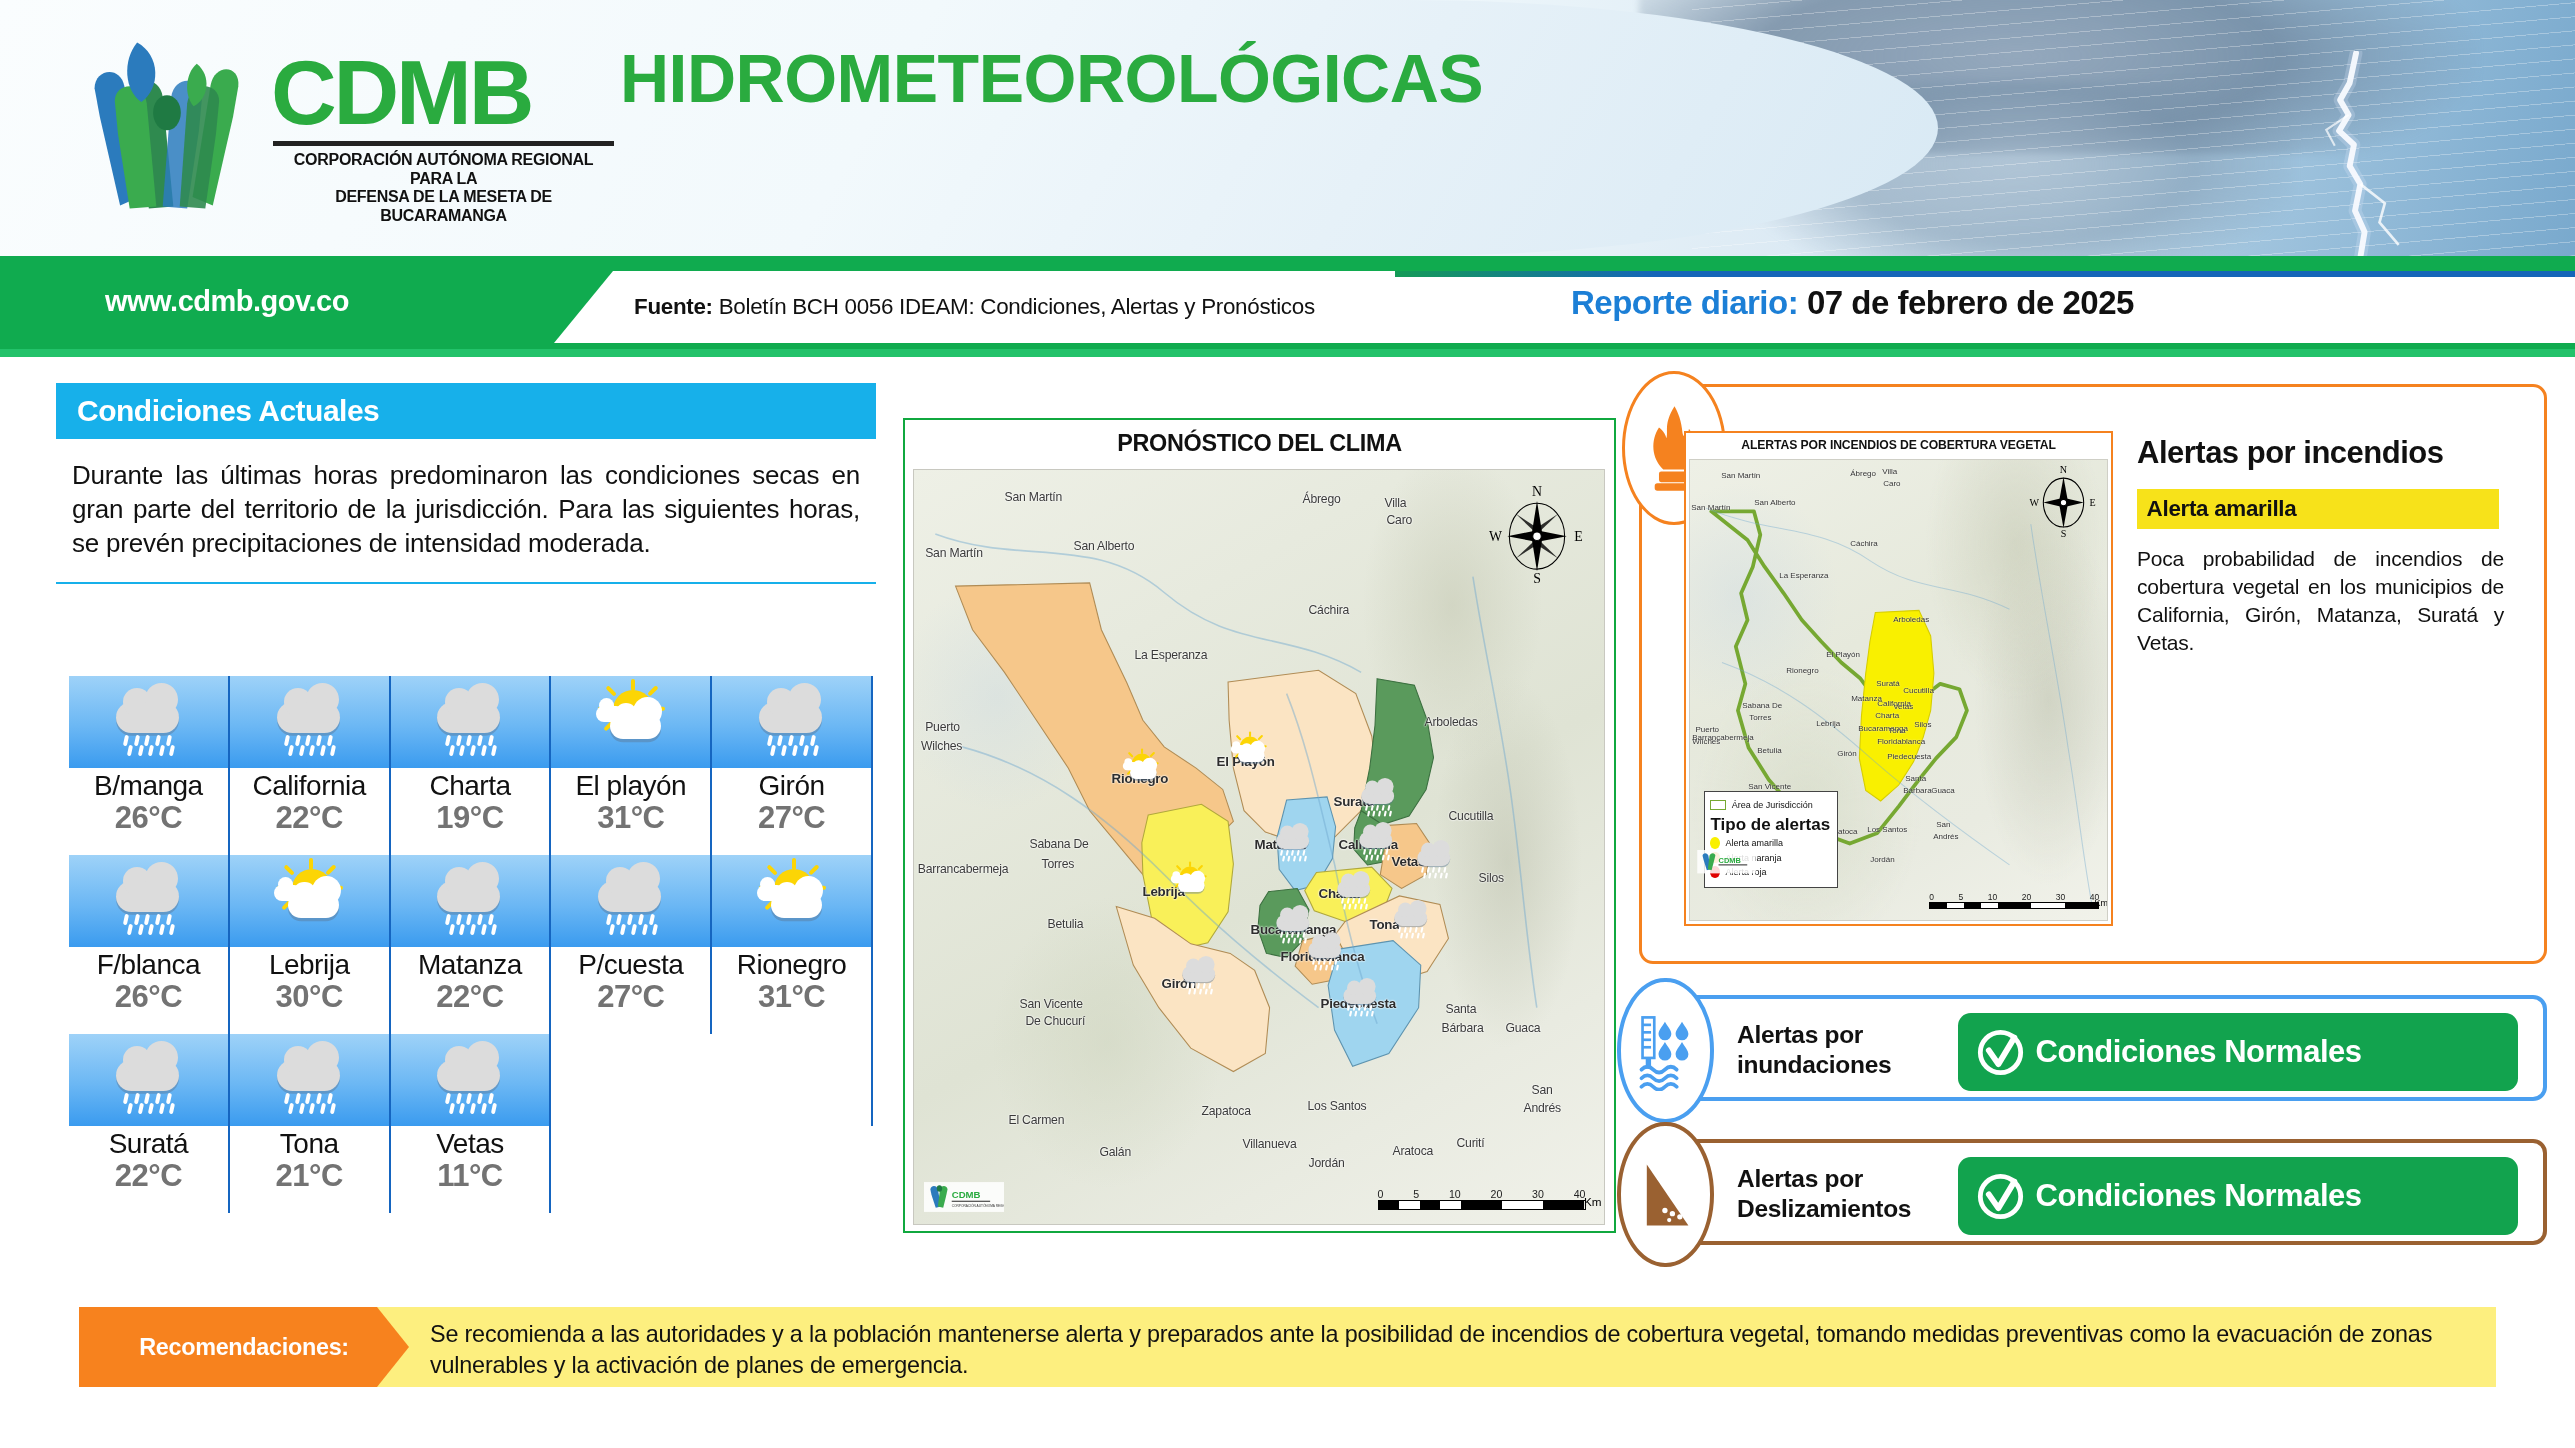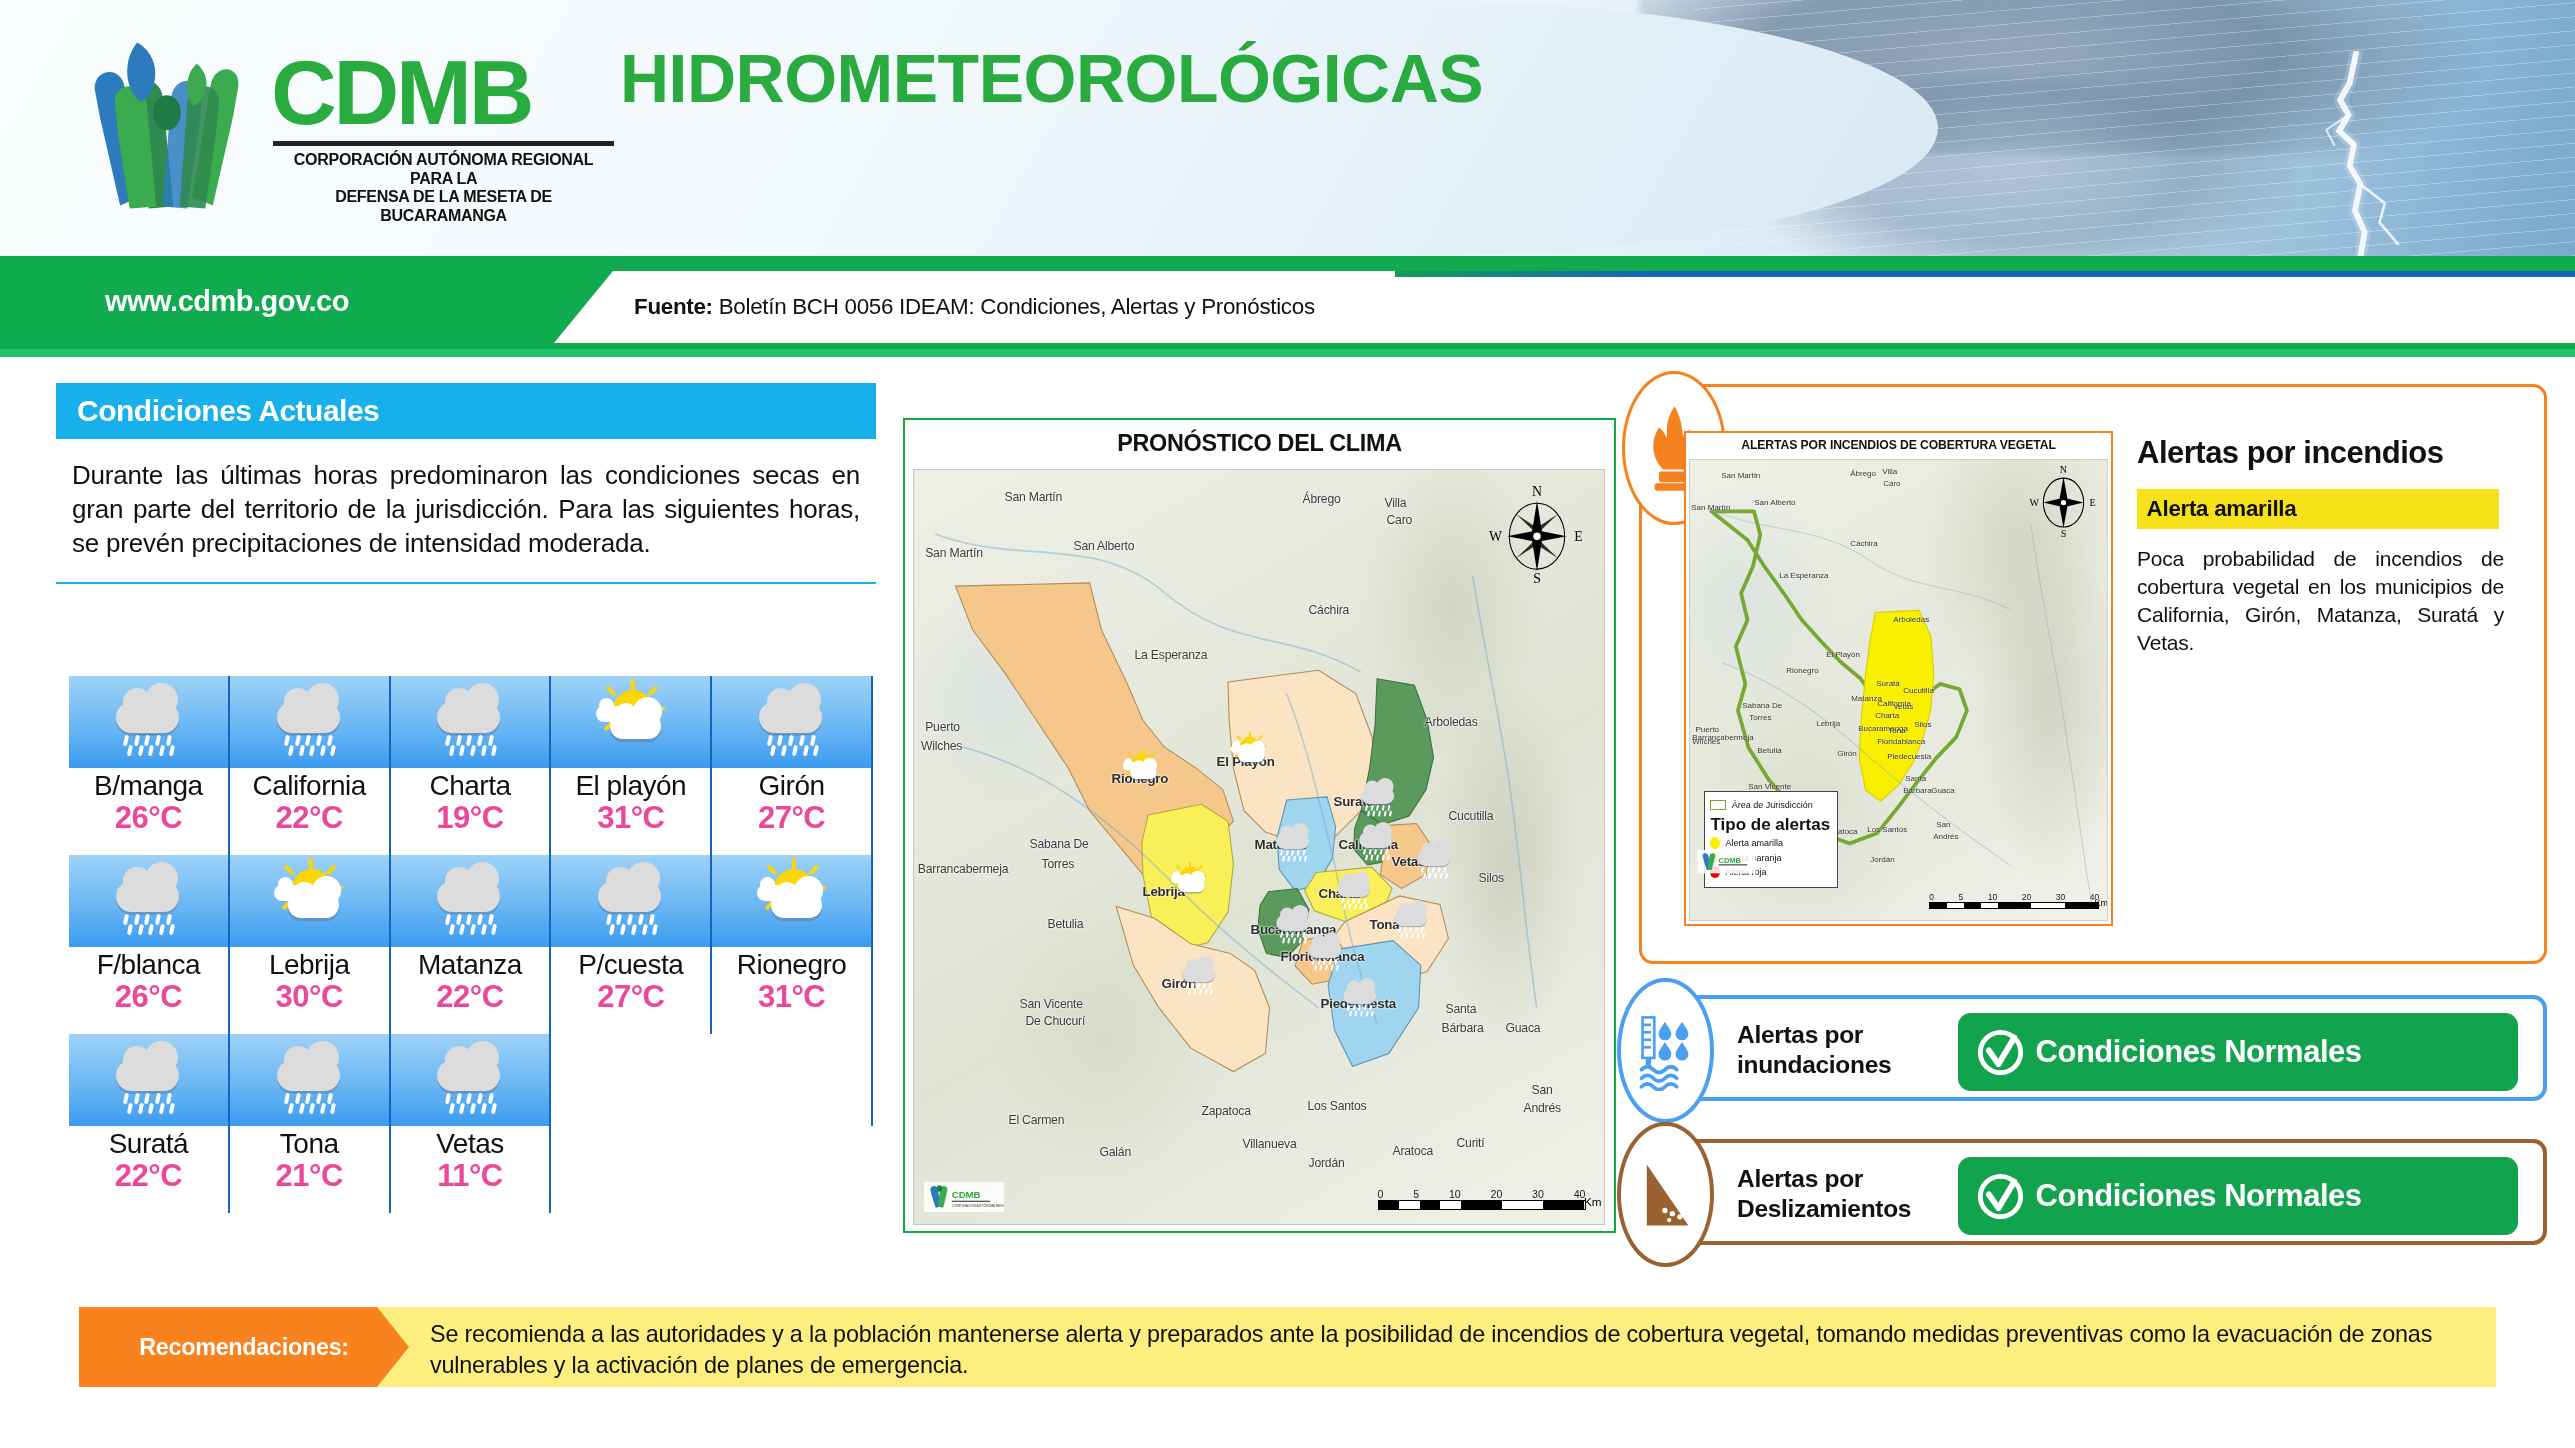--- a/index.html
+++ b/index.html
@@ -122,21 +122,21 @@
     height:92px; background:linear-gradient(180deg,#9ed2f8 0%,#6bb7f4 55%,#3a9bef 100%);
     display:flex; align-items:center; justify-content:center;
     border-right:2.1px solid #1565c0;
   }
   .wrow .wcell:last-child .icon-area { border-right:2.1px solid #1565c0; }
   .wcell .lbl-area {
     background:#fff; text-align:center; padding:2.1px 0 4.3px 0;
     border-right:2.1px solid #1565c0; height:87px;
   }
   .wcell .city { font-size:28px; color:#111; letter-spacing:-0.5px; line-height:1.12; }
-  .wcell .temp { font-size:31px; font-weight:bold; color:#ec4899; letter-spacing:-0.5px; line-height:1.12; }
+  .wcell .temp { font-size:31px; font-weight:bold; color:#737373; letter-spacing:-0.5px; line-height:1.12; }
   .wcell.empty .icon-area { background:transparent; border-right:none; }
   .wcell.empty .lbl-area { background:transparent; border-right:none; }
   .wcell.last-filled .icon-area, .wcell.last-filled .lbl-area { border-right:2.1px solid #1565c0; }
 
   
   .ic { position:relative; width:80px; height:69px; }
   .ic .cloud {
     position:absolute; left:7.5px; top:14px; width:63px; height:31px;
     background:#dcdcdc; border-radius:16px;
     box-shadow:0 2.7px 0 rgba(90,120,150,0.45);
@@ -344,20 +344,24 @@
   </div>
 </div>
 
 <div class="greenbar">
   <div class="whitepanel"></div>
   <div class="bluegrad"></div>
   <div class="url">www.cdmb.gov.co</div>
   <div class="fuente">
     <b>Fuente:</b>
     <span>Boletín BCH 0056 IDEAM: Condiciones, Alertas y Pronósticos</span>
+  </div>
+  <div class="daily">
+    <span class="lbl">Reporte diario:</span>
+    <span class="val">07 de febrero de 2025</span>
   </div>
   <div class="bottomstripe"></div>
 </div>
 
 <div class="left-col">
   <div class="panel-head">
     <span>Condiciones Actuales</span>
   </div>
   <div class="panel-body">Durante las últimas horas predominaron las condiciones secas en gran parte del territorio de la jurisdicción. Para las siguientes horas, se prevén precipitaciones de intensidad moderada.</div>
   <div class="divider"></div>

